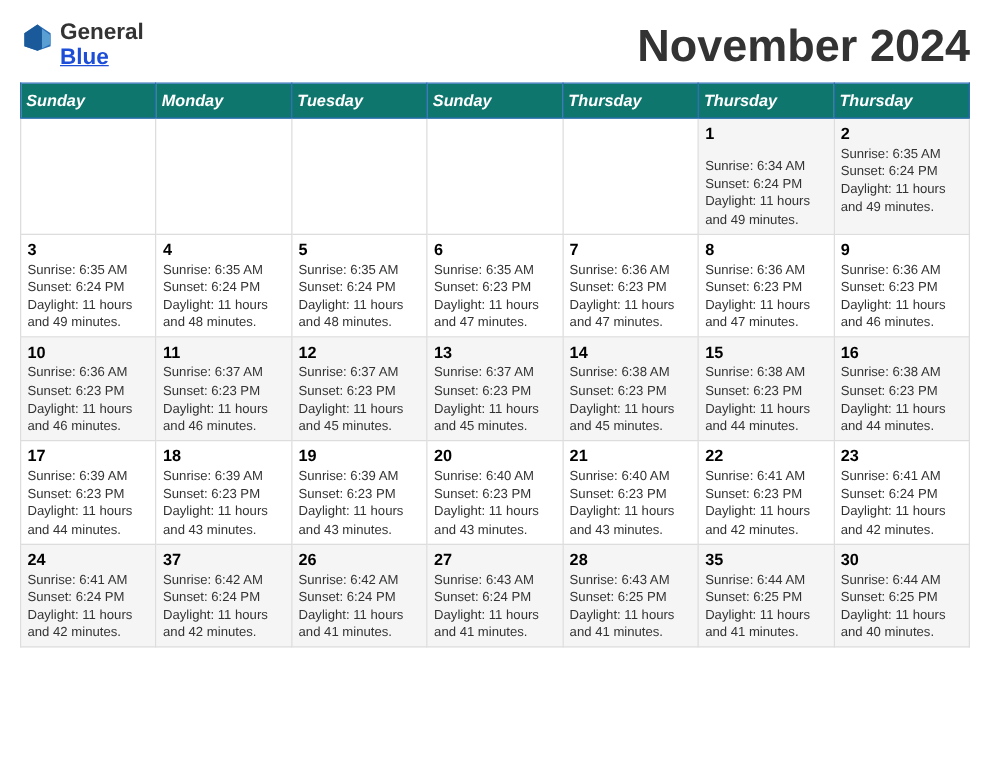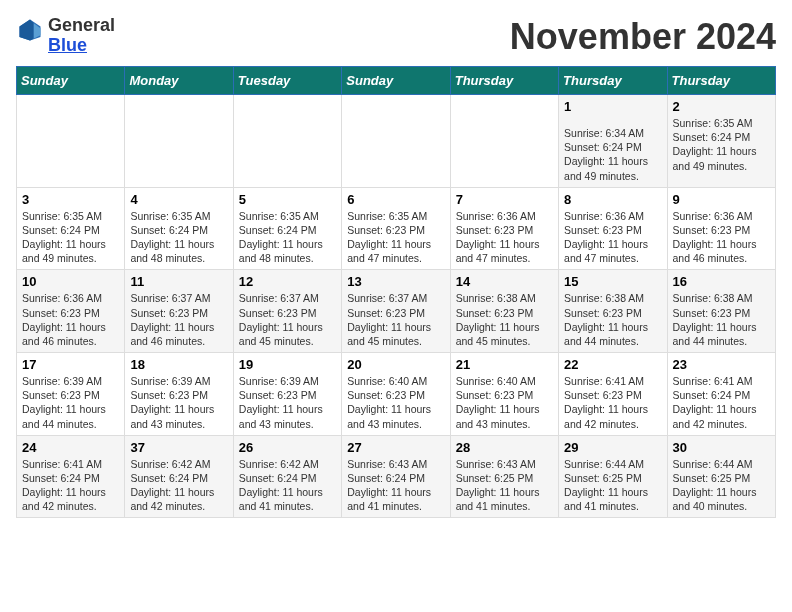--- a/index.html
+++ b/index.html
@@ -297,21 +297,21 @@
 Sunset: 6:24 PM
 Daylight: 11 hours and 41 minutes.</div>
         </td>
         <td>
           <span class="day-num">28</span>
           <div class="day-info" style="white-space: pre-line;">Sunrise: 6:43 AM
 Sunset: 6:25 PM
 Daylight: 11 hours and 41 minutes.</div>
         </td>
         <td>
-          <span class="day-num">29</span>
+          <span class="day-num">35</span>
           <div class="day-info" style="white-space: pre-line;">Sunrise: 6:44 AM
 Sunset: 6:25 PM
 Daylight: 11 hours and 41 minutes.</div>
         </td>
         <td>
           <span class="day-num">30</span>
           <div class="day-info" style="white-space: pre-line;">Sunrise: 6:44 AM
 Sunset: 6:25 PM
 Daylight: 11 hours and 40 minutes.</div>
         </td>

